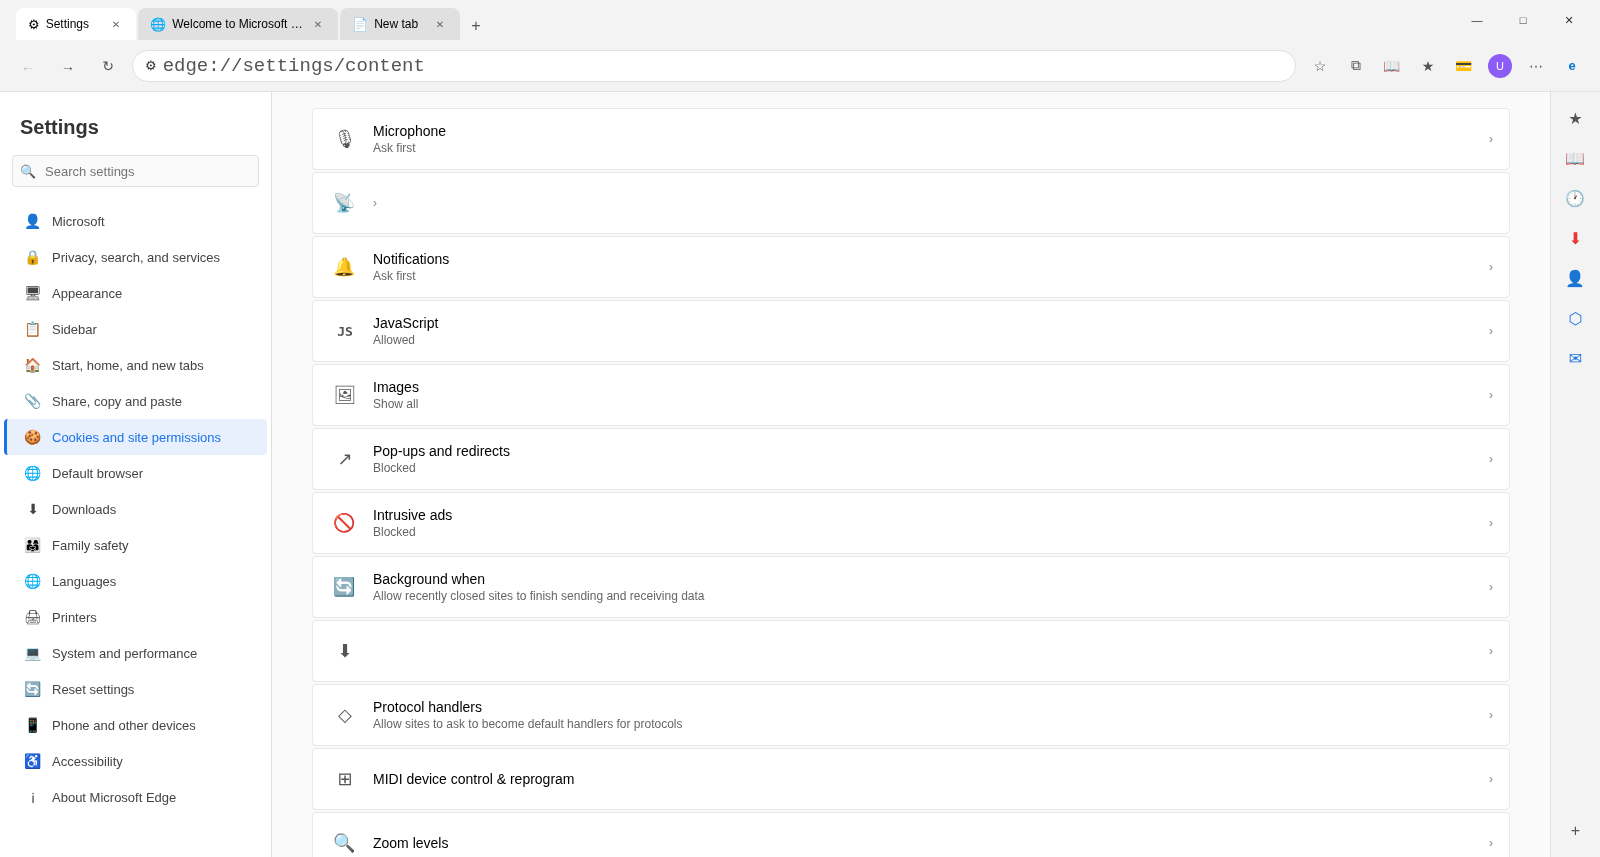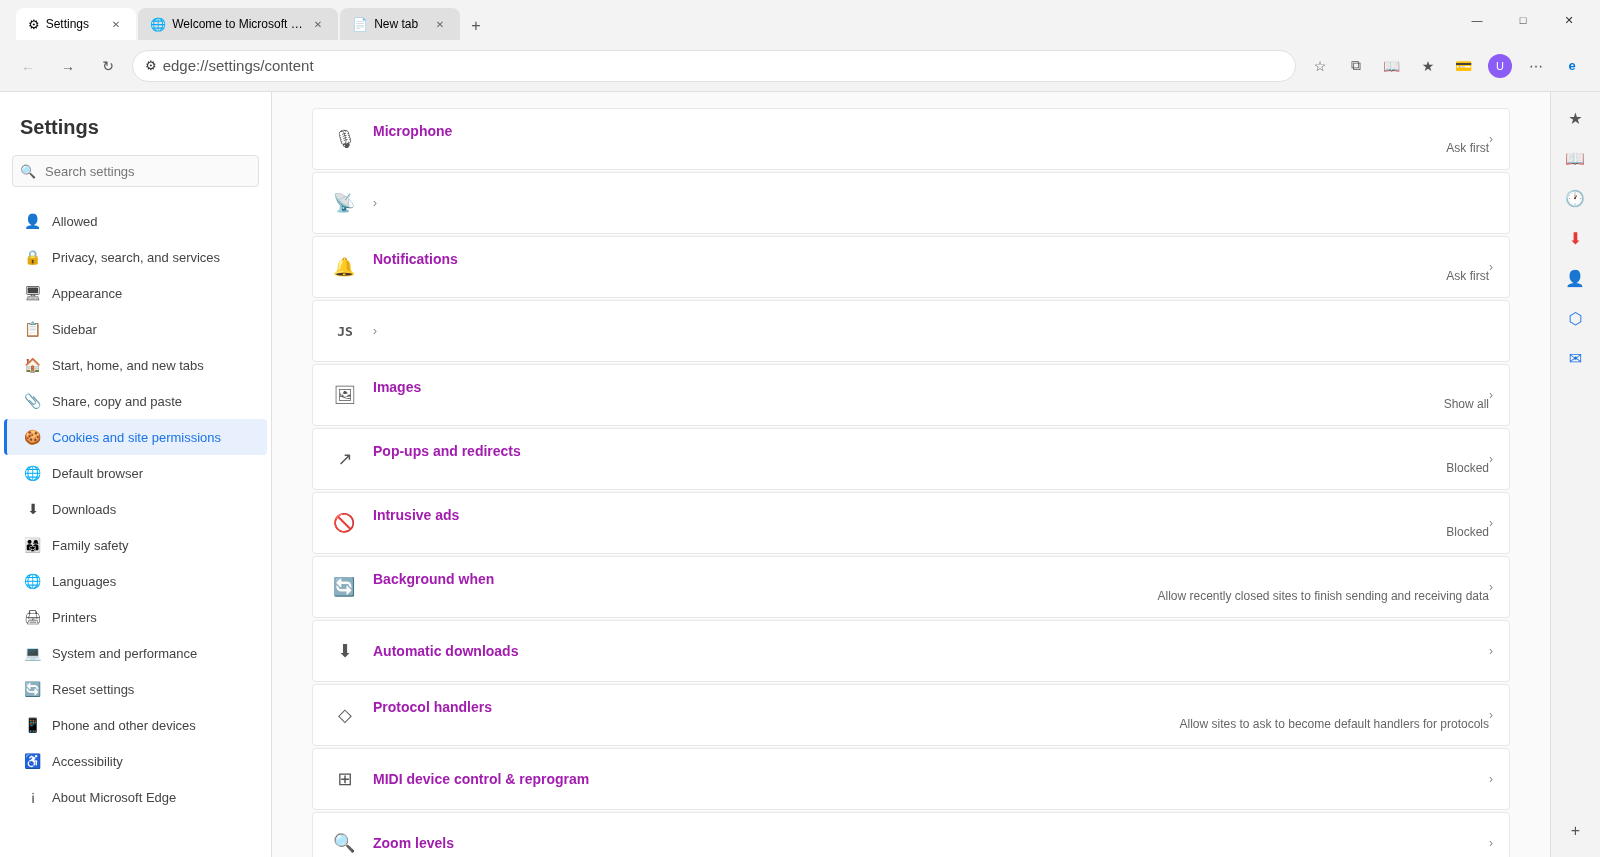--- a/index.html
+++ b/index.html
@@ -40,22 +40,22 @@
     .nav-item { display: flex; align-items: center; height: 36px; padding: 0 12px 0 20px; cursor: pointer; gap: 10px; color: #444; font-size: 13px; border-radius: 4px; margin: 0 4px; }
     .nav-item.active { background: #e8f0fe; color: #1a73e8; font-weight: 500; border-left: 3px solid #1a73e8; padding-left: 17px; }
     .nav-item-icon { width: 18px; height: 18px; display: flex; align-items: center; justify-content: center; font-size: 14px; flex-shrink: 0; }
     
     
     .content-area { flex: 1; background: #fafafa; overflow-y: auto; padding: 16px 40px; }
     
     .settings-item { display: flex; align-items: center; background: white; border: 1px solid #e8e8e8; border-radius: 4px; padding: 14px 16px; margin-bottom: 2px; cursor: pointer; transition: background 0.15s; }
     .settings-item-icon { width: 32px; height: 32px; display: flex; align-items: center; justify-content: center; font-size: 18px; color: #555; flex-shrink: 0; margin-right: 12px; }
     .settings-item-content { flex: 1; }
-    .settings-item-title { font-size: 14px; font-weight: 700; color: #a21caf; }
-    .settings-item-desc { font-size: 12px; color: #666; margin-top: 2px; text-align: right; }
+    .settings-item-title { font-size: 14px; font-weight: 400; color: #000000; }
+    .settings-item-desc { font-size: 12px; color: #666; margin-top: 2px; }
     .settings-item-arrow { color: #888; font-size: 12px; }
     
     
     .right-panel { width: 50px; background: #f3f3f3; border-left: 1px solid #e0e0e0; display: flex; flex-direction: column; align-items: center; padding: 8px 0; gap: 4px; }
     .right-panel-icon { width: 36px; height: 36px; border-radius: 4px; display: flex; align-items: center; justify-content: center; cursor: pointer; color: #555; font-size: 16px; }
     
     
     ::-webkit-scrollbar { width: 8px; }
     ::-webkit-scrollbar-track { background: #f1f1f1; }
     ::-webkit-scrollbar-thumb { background: #c1c1c1; border-radius: 4px; }
@@ -93,21 +93,21 @@
       <div class="win-btn close">✕</div>
     </div>
   </div>
 
   <div class="address-bar">
     <div class="nav-btn disabled">←</div>
     <div class="nav-btn">→</div>
     <div class="nav-btn">↻</div>
     <div class="address-input">
       <span style="font-size:13px;">⚙</span>
-      <span style="font-size:15px; color:#555;">edge://settings/content</span>
+      <span style="font-size:19px; color:#555;font-family:Liberation Mono, monospace;">edge://settings/content</span>
     </div>
     <div class="toolbar-icons">
       <div class="toolbar-icon">☆</div>
       <div class="toolbar-icon">⧉</div>
       <div class="toolbar-icon">📖</div>
       <div class="toolbar-icon">★</div>
       <div class="toolbar-icon" style="color:#0078d4;">💳</div>
       <div class="toolbar-icon">
         <div style="width:24px; height:24px; border-radius:50%; background:#8B5CF6; display:flex; align-items:center; justify-content:center; color:white; font-size:11px;">U</div>
       </div>
@@ -123,21 +123,21 @@
   <div class="sidebar">
     <div class="sidebar-title">Settings</div>
     <div class="search-box">
       <span class="search-box-icon">🔍</span>
       <input type="text" placeholder="Search settings" style="">
     </div>
 
     <div id="nav-list">
         <div class="nav-item">
     <span class="nav-item-icon">👤</span>
-    <span>Allowed</span>
+    <span>Microsoft</span>
   </div>
         <div class="nav-item">
     <span class="nav-item-icon">🔒</span>
     <span>Privacy, search, and services</span>
   </div>
         <div class="nav-item">
     <span class="nav-item-icon">🖥</span>
     <span>Appearance</span>
   </div>
         <div class="nav-item">
@@ -216,20 +216,24 @@
         <div class="settings-item">
     <div class="settings-item-icon" style="font-size:18px;">🔔</div>
     <div class="settings-item-content">
       <div class="settings-item-title">Notifications</div>
       <div class="settings-item-desc">Ask first</div>
     </div>
     <span class="settings-item-arrow">›</span>
   </div>
         <div class="settings-item">
     <div class="settings-item-icon" style="font-size:13px; font-weight:bold; color:#555; font-family:monospace;">JS</div>
+    <div class="settings-item-content">
+      <div class="settings-item-title">JavaScript</div>
+      <div class="settings-item-desc">Allowed</div>
+    </div>
     <span class="settings-item-arrow">›</span>
   </div>
         <div class="settings-item">
     <div class="settings-item-icon" style="font-size:18px;">🖼</div>
     <div class="settings-item-content">
       <div class="settings-item-title">Images</div>
       <div class="settings-item-desc">Show all</div>
     </div>
     <span class="settings-item-arrow">›</span>
   </div>
@@ -253,21 +257,20 @@
     <div class="settings-item-icon" style="font-size:18px;">🔄</div>
     <div class="settings-item-content">
       <div class="settings-item-title">Background when</div>
       <div class="settings-item-desc">Allow recently closed sites to finish sending and receiving data</div>
     </div>
     <span class="settings-item-arrow">›</span>
   </div>
         <div class="settings-item">
     <div class="settings-item-icon" style="font-size:18px;">⬇</div>
     <div class="settings-item-content">
-      <div class="settings-item-title">Automatic downloads</div>
     </div>
     <span class="settings-item-arrow">›</span>
   </div>
         <div class="settings-item">
     <div class="settings-item-icon" style="font-size:18px;">◇</div>
     <div class="settings-item-content">
       <div class="settings-item-title">Protocol handlers</div>
       <div class="settings-item-desc">Allow sites to ask to become default handlers for protocols</div>
     </div>
     <span class="settings-item-arrow">›</span>

